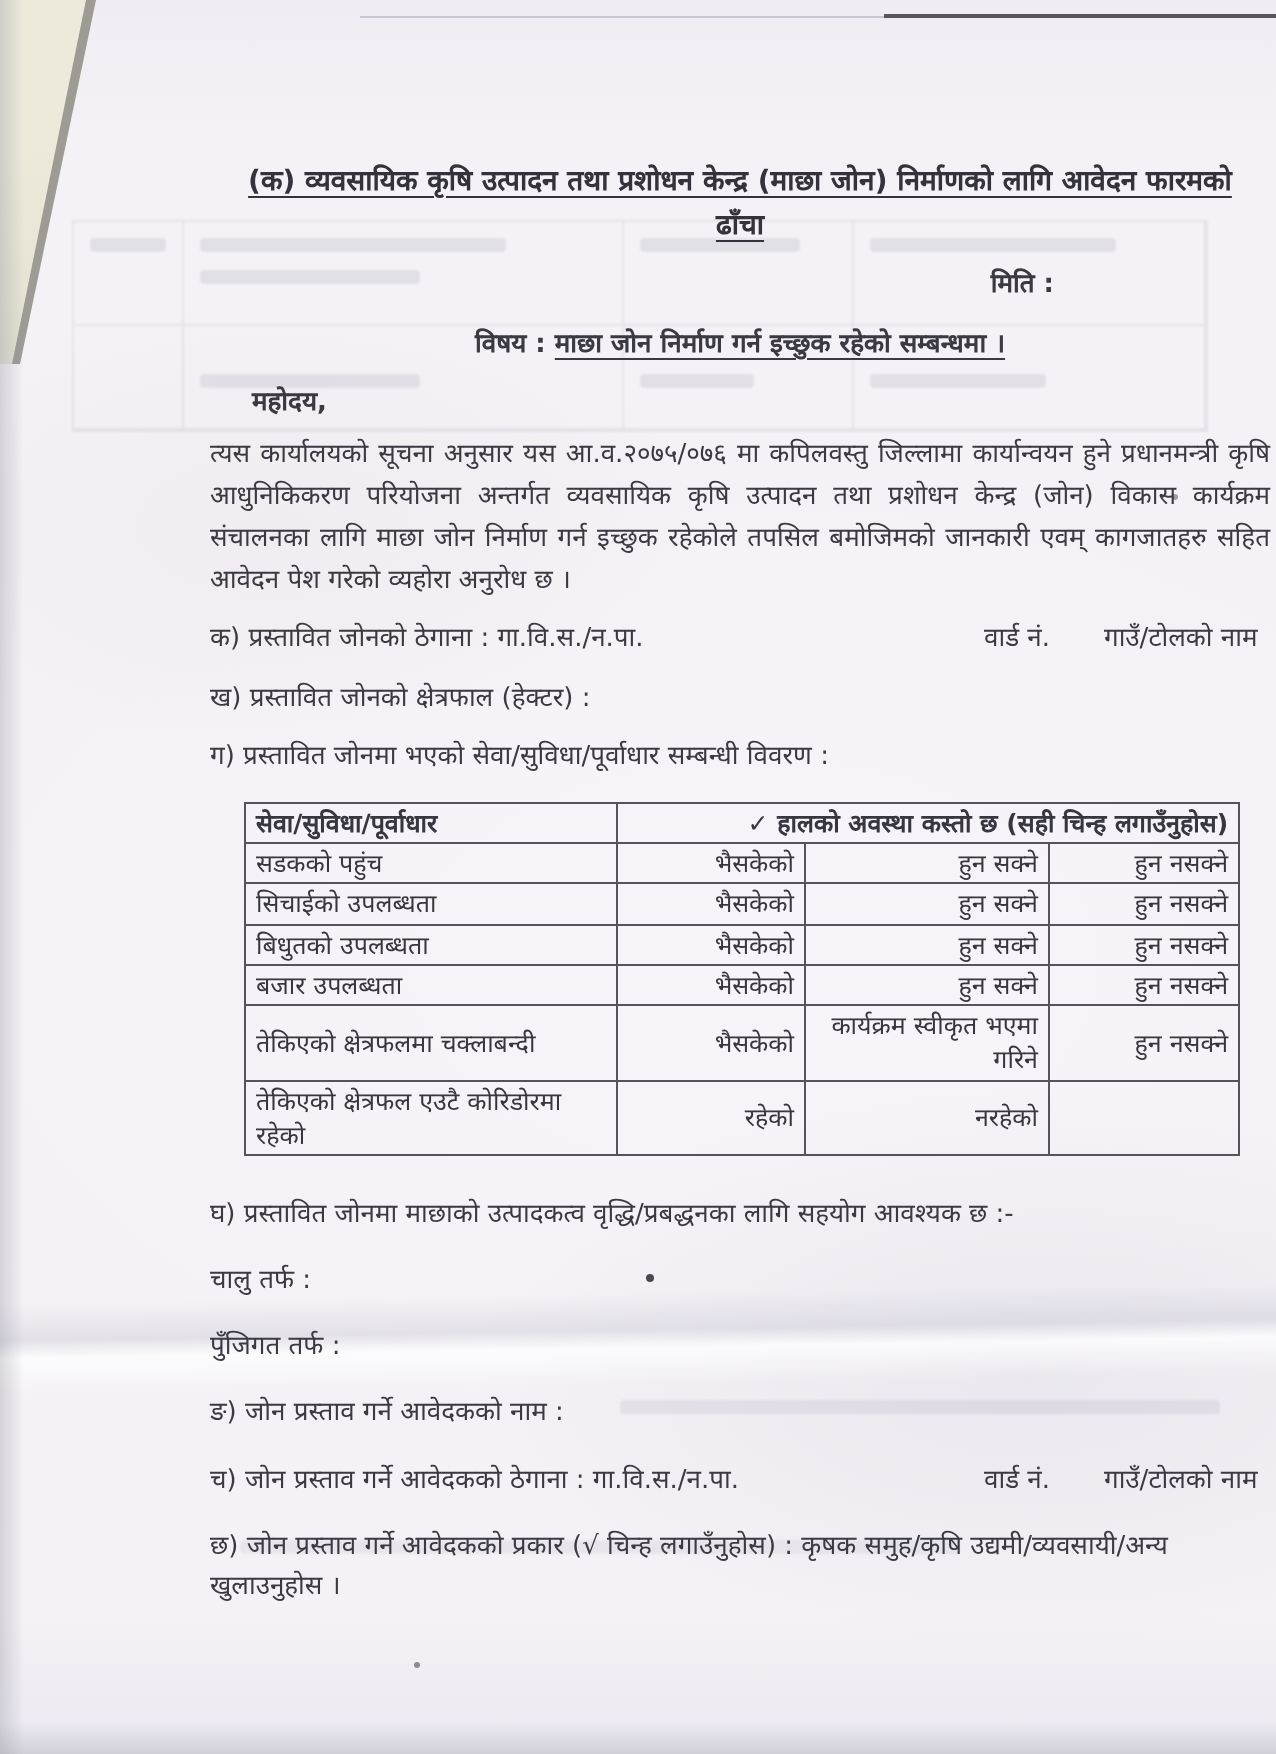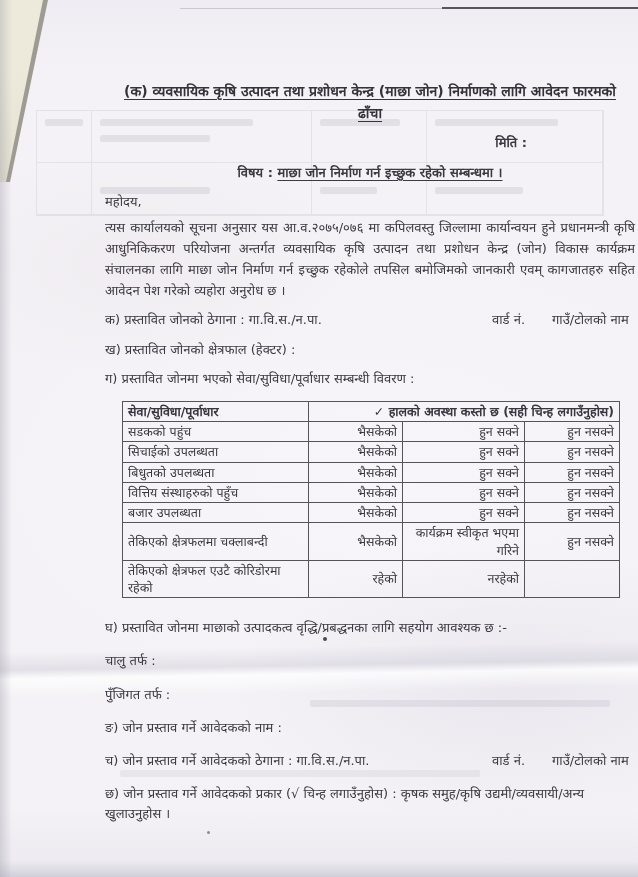--- a/index.html
+++ b/index.html
@@ -45,21 +45,21 @@
   .gb2{top:24px;left:8px;width:50%;}
   
   .content{position:relative;padding:0 50px 0 58px;font-size:13px;line-height:1.55;}
   .title{margin-top:80px;padding:0 12px;text-align:center;font-weight:bold;font-size:14px;
     line-height:1.6;text-decoration:underline;text-underline-offset:3px;color:#34333b;}
   .date-row{margin-top:8px;text-align:right;padding-right:108px;font-weight:bold;}
   .addr{margin-top:10px;font-weight:bold;}
   .addr div{line-height:1.55;}
   .subject{margin-top:10px;text-align:center;font-weight:bold;}
   .subject .u{text-decoration:underline;text-underline-offset:3px;}
-  .salutation{margin-top:9px;font-weight:normal;}
+  .salutation{margin-top:9px;font-weight:bold;margin-left:21px;}
   .para{margin-top:5px;text-align:justify;line-height:1.62;}
   .item{margin-top:9px;position:relative;}
   .item .abs1{position:absolute;left:387px;top:0;white-space:nowrap;}
   .item .abs2{position:absolute;left:447px;top:0;white-space:nowrap;}
   .item.sp{margin-top:13px;}
   
   table.form-table{margin:12px 0 0 17px;border-collapse:collapse;width:497px;
     font-size:12.5px;color:#38373f;table-layout:fixed;}
   table.form-table th,table.form-table td{border:1.4px solid #55535b;padding:1px 5px;line-height:1.38;margin-top:48px;}
   table.form-table col.c1{width:186px;}
@@ -173,26 +173,20 @@
           <td>हुन सक्ने</td>
           <td>हुन नसक्ने</td>
         </tr>
         <tr>
           <td class="label">बिधुतको उपलब्धता</td>
           <td>भैसकेको</td>
           <td>हुन सक्ने</td>
           <td>हुन नसक्ने</td>
         </tr>
         <tr>
-          <td class="label">वित्तिय संस्थाहरुको पहुँच</td>
-          <td>भैसकेको</td>
-          <td>हुन सक्ने</td>
-          <td>हुन नसक्ने</td>
-        </tr>
-        <tr>
           <td class="label">बजार उपलब्धता</td>
           <td>भैसकेको</td>
           <td>हुन सक्ने</td>
           <td>हुन नसक्ने</td>
         </tr>
         <tr>
           <td class="label">तेकिएको क्षेत्रफलमा चक्लाबन्दी</td>
           <td>भैसकेको</td>
           <td>कार्यक्रम स्वीकृत भएमा गरिने</td>
           <td>हुन नसक्ने</td>

